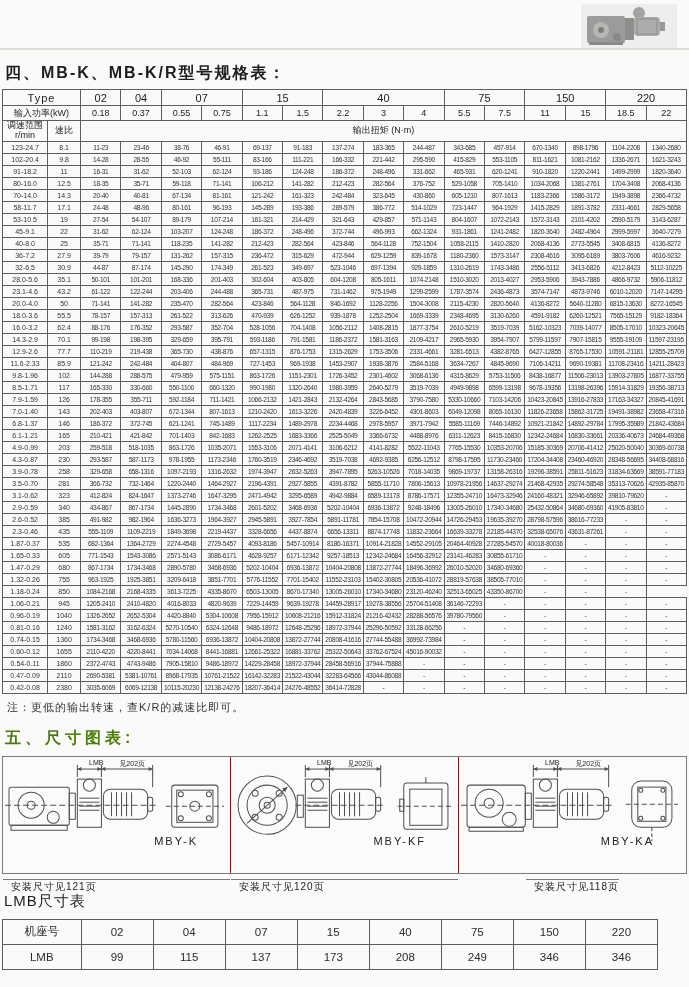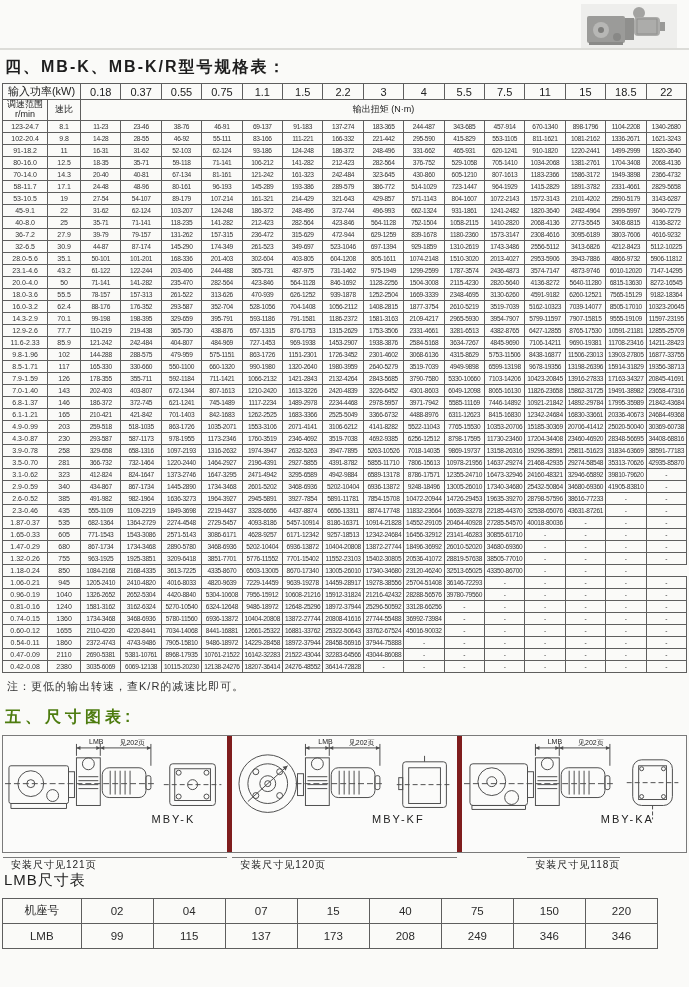--- a/index.html
+++ b/index.html
@@ -4,21 +4,21 @@
 <style>
   * { box-sizing: border-box; margin: 0; padding: 0; }
   html,body { width: 689px; background: #fafaf8; font-family: "Liberation Sans", sans-serif; color: #2b2b2b; }
   body { height: 987px; overflow: hidden; position: relative; }
 
   
   .top-strip { height: 50px; position: relative; border-bottom: 2px solid #dcdcd8; }
   .photo-box { position: absolute; right: 12px; top: 4px; width: 96px; height: 44px; }
 
   
-  .main-title { font-size: 16px; font-weight: bold; letter-spacing: 2px; margin: 7px 4px 5px 5px; color:#1e1e1e; }
+  .main-title { font-size: 16px; font-weight: bold; letter-spacing: 2px; margin: 13px 4px 5px 5px; color:#1e1e1e; }
   .sec-title  { font-size: 16px; font-weight: bold; letter-spacing: 4px; margin: 13px 4px 7px 5px; color:#4d7c0f; }
   .lmb-title  { font-size: 15px; letter-spacing: 1px; margin: 18px 4px 8px 4px; color:#1e1e1e; }
 
   
   table { border-collapse: collapse; table-layout: fixed; }
   .spec-table { width: 685px; margin: 0 2px; }
   .spec-table th, .spec-table td {
     border: 1px solid #5e5e5e; text-align: center; vertical-align: middle;
     white-space: nowrap; overflow: hidden; padding: 0;
   }
@@ -30,21 +30,21 @@
   .spec-table th.cn-small { font-size: 8px; }
   .spec-table th.range-hdr { font-size: 6.5px; white-space: pre-line; line-height: 1.1; }
   .spec-table tbody td { height: 12px; font-size: 6.6px; letter-spacing: -0.3px; color:#333; }
   .spec-table tbody td.first { font-size: 7px; letter-spacing: 0; }
   .spec-table tbody td.ratio { font-size: 7px; letter-spacing: 0; }
 
   .note-line { font-size: 11px; margin: 6px 2px 0 7px; color:#333; letter-spacing: 1px; }
 
   
   .diagrams { margin: 0 2px; border: 1px solid #7a7a7a; display: flex; height: 118px; background:#fbfbfa; }
-  .panel { flex: 1; border-right: 5px solid #7f1d1d; position: relative; display: flex; flex-direction: column; }
+  .panel { flex: 1; border-right: 1px solid #7f1d1d; position: relative; display: flex; flex-direction: column; }
   .panel:last-child { border-right: none; align-items: center; }
   .drawing { flex: 1; position: relative; }
   .drawing svg { display:block; width: 100%; height: 100%; }
   .dims { position: absolute; top: 2px; left: 86px; display: flex; gap: 16px; font-size: 7px; color:#222; }
   .model-label { position: absolute; bottom: 2px; right: 32px; font-size: 11px; letter-spacing: 2px; color:#222; }
   .caption-row { height: 21px; border-top: 1px solid #7a7a7a; font-size: 10px; padding: 0 0 0 8px; color:#222; letter-spacing: 1px; margin-top: 30px; }
 
   
   .lmb-table { width: 656px; margin: 0 2px; }
   .lmb-table th, .lmb-table td {
@@ -91,20 +91,31 @@
       <col style="width: 5.9%;">
       <col style="width: 5.9%;">
       <col style="width: 5.9%;">
       <col style="width: 5.9%;">
       <col style="width: 5.9%;">
       <col style="width: 5.9%;">
       <col style="width: 5.9%;">
       <col style="width: 5.9%;">
     </colgroup>
     <thead>
+      <tr>
+        <th colspan="2" class="type-cell">Type</th>
+        <th>02</th>
+        <th>04</th>
+        <th colspan="2">07</th>
+        <th colspan="2">15</th>
+        <th colspan="3">40</th>
+        <th colspan="2">75</th>
+        <th colspan="2">150</th>
+        <th colspan="2">220</th>
+      </tr>
       <tr>
         <th colspan="2" class="cn-small">输入功率(kW)</th>
         <th>0.18</th>
         <th>0.37</th>
         <th>0.55</th>
         <th>0.75</th>
         <th>1.1</th>
         <th>1.5</th>
         <th>2.2</th>
         <th>3</th>

